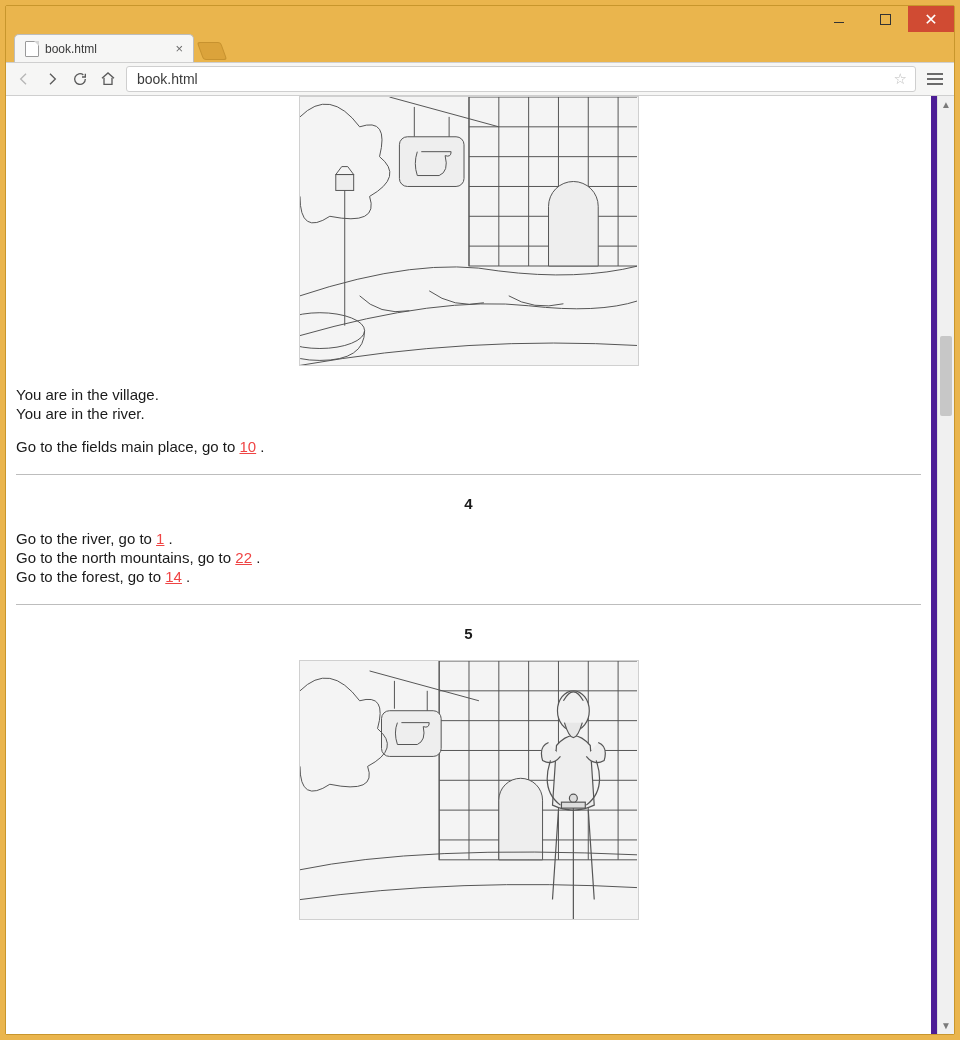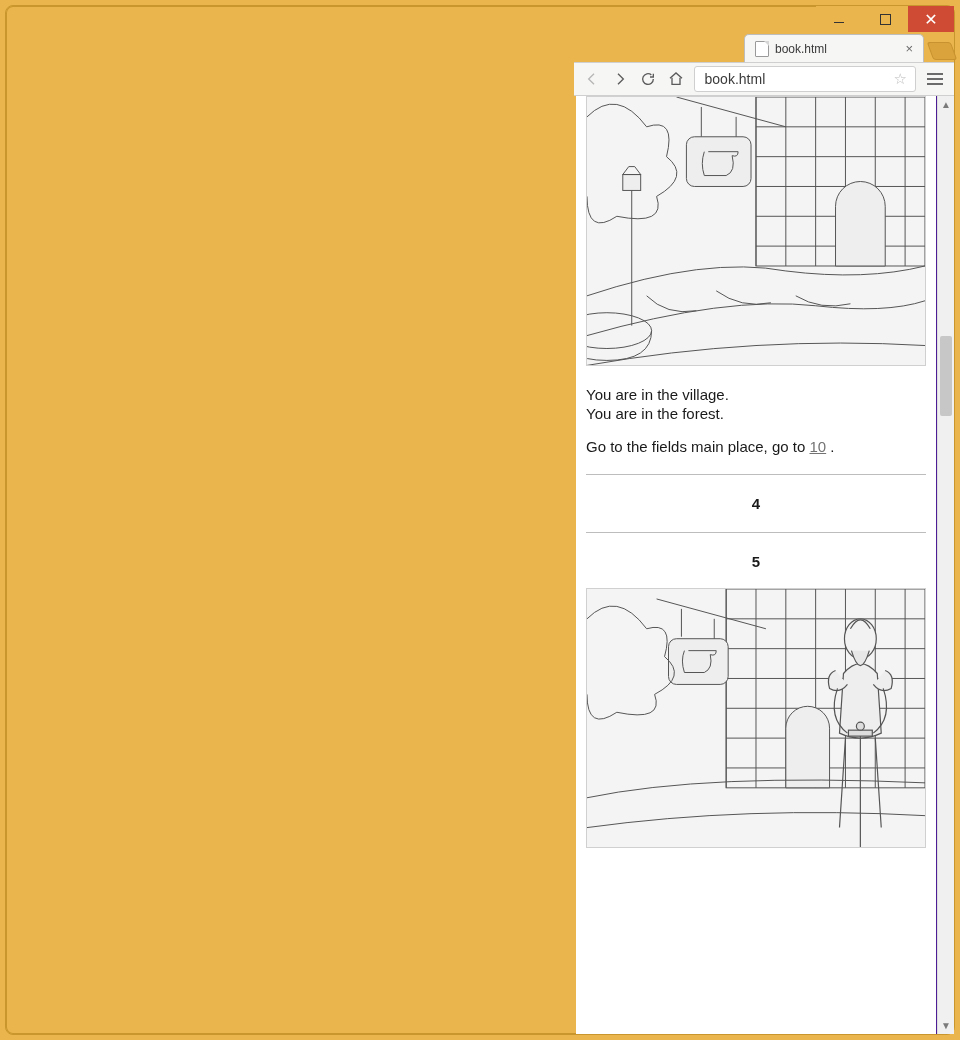--- a/index.html
+++ b/index.html
@@ -4,24 +4,23 @@
 <style>
   * { box-sizing: border-box; }
   html, body { margin:0; padding:0; height:100%; font-family: Arial, Helvetica, sans-serif; }
   body { background:#eab54d; }
 
   
   .window {
     position:absolute; inset:5px;
     background:#eab54d;
     border:1px solid #c8962c;
-    border-radius:8px;
+    border-radius:2px;
     display:flex; flex-direction:column;
     box-shadow:0 0 0 1px #c8962c inset;
-    align-items:flex-end;
   }
 
   
   .titlebar {
     height:26px;
     display:flex; align-items:stretch; justify-content:flex-end;
     background:#eab54d;
   }
   .titlebtn {
     width:46px; display:flex; align-items:center; justify-content:center;
@@ -84,21 +83,21 @@
     flex:1; border:none; outline:none; font-size:14px; color:#3b3b3b; background:transparent;
   }
   .star { color:#bcbcbc; font-size:15px; margin-left:6px;}
   .menu3 { width:22px; display:flex; flex-direction:column; gap:3px; align-items:center; justify-content:center;}
   .menu3 span{ width:16px; height:2px; background:#6b6b6b; }
 
   
   .viewport-wrap { flex:1; display:flex; min-height:0;}
   .viewport {
     flex:1; background:#fff; overflow:auto; position:relative;
-    border-right:1px solid #4c1d95;
+    border-right:6px solid #4c1d95;
   }
   .scrolltrack {
     width:17px; background:#f0f0f0; border-left:1px solid #dedede;
     position:relative;
   }
   .scrollthumb {
     position:absolute; left:2px; right:2px; top:240px; height:80px;
     background:#c7c7c7; border-radius:2px;
   }
   .scrollarrow {
@@ -115,21 +114,21 @@
     width:340px; height:270px; margin:0 auto 20px auto;
     background:#f4f4f4; border:1px solid #d0d0d0;
     position:relative; overflow:hidden;
   }
   .illus svg{ position:absolute; inset:0; }
   .illus.knight { height:260px; }
 
   .para { margin:0 0 14px 0; }
   .secnum { text-align:center; font-weight:bold; margin:20px 0 16px 0;}
   hr.rule { border:none; border-top:1px solid #bdbdbd; margin:18px 0;}
-  a.pagelink { color:#737373; text-decoration:underline; }
+  a.pagelink { color:#ef4444; text-decoration:underline; }
 
 </style>
 </head>
 <body>
 
 <div class="window">
 
   <div class="titlebar">
     <div class="titlebtn min"></div>
     <div class="titlebtn max"></div>
@@ -209,32 +208,37 @@
 
             <path d="M0 200 Q120 160 200 175 Q280 185 340 170"></path>
             <path d="M0 240 Q140 200 230 210 Q300 218 340 205"></path>
             <path d="M0 270 Q170 240 340 250"></path>
             <path d="M60 200 q20 20 50 15 M130 195 q25 18 55 12 M210 200 q25 15 55 8"></path>
           </svg>
         </div>
 
         <p class="para">
           <span>You are in the village.</span><br>
-          <span>You are in the forest.</span>
+          <span>You are in the river.</span>
         </p>
         <p class="para">
           <span>Go to the fields main place, go to </span><a href="#" class="pagelink">10</a><span> .</span>
         </p>
 
         <hr class="rule">
 
         <div class="secnum">4</div>
 
 
 
+        <p class="para">
+          <span>Go to the river, go to </span><a href="#" class="pagelink">1</a><span> .</span><br>
+          <span>Go to the north mountains, go to </span><a href="#" class="pagelink">22</a><span> .</span><br>
+          <span>Go to the forest, go to </span><a href="#" class="pagelink">14</a><span> .</span>
+        </p>
 
         <hr class="rule">
 
         <div class="secnum">5</div>
 
         <div class="illus knight">
           <svg viewBox="0 0 340 260" stroke="#555" stroke-width="1" fill="none">
 
             <rect x="140" y="0" width="200" height="200"></rect>
             <path d="M140 0 v200 M170 0 v200 M200 0 v200 M230 0 v200 M260 0 v200 M290 0 v200 M320 0 v200"></path>

